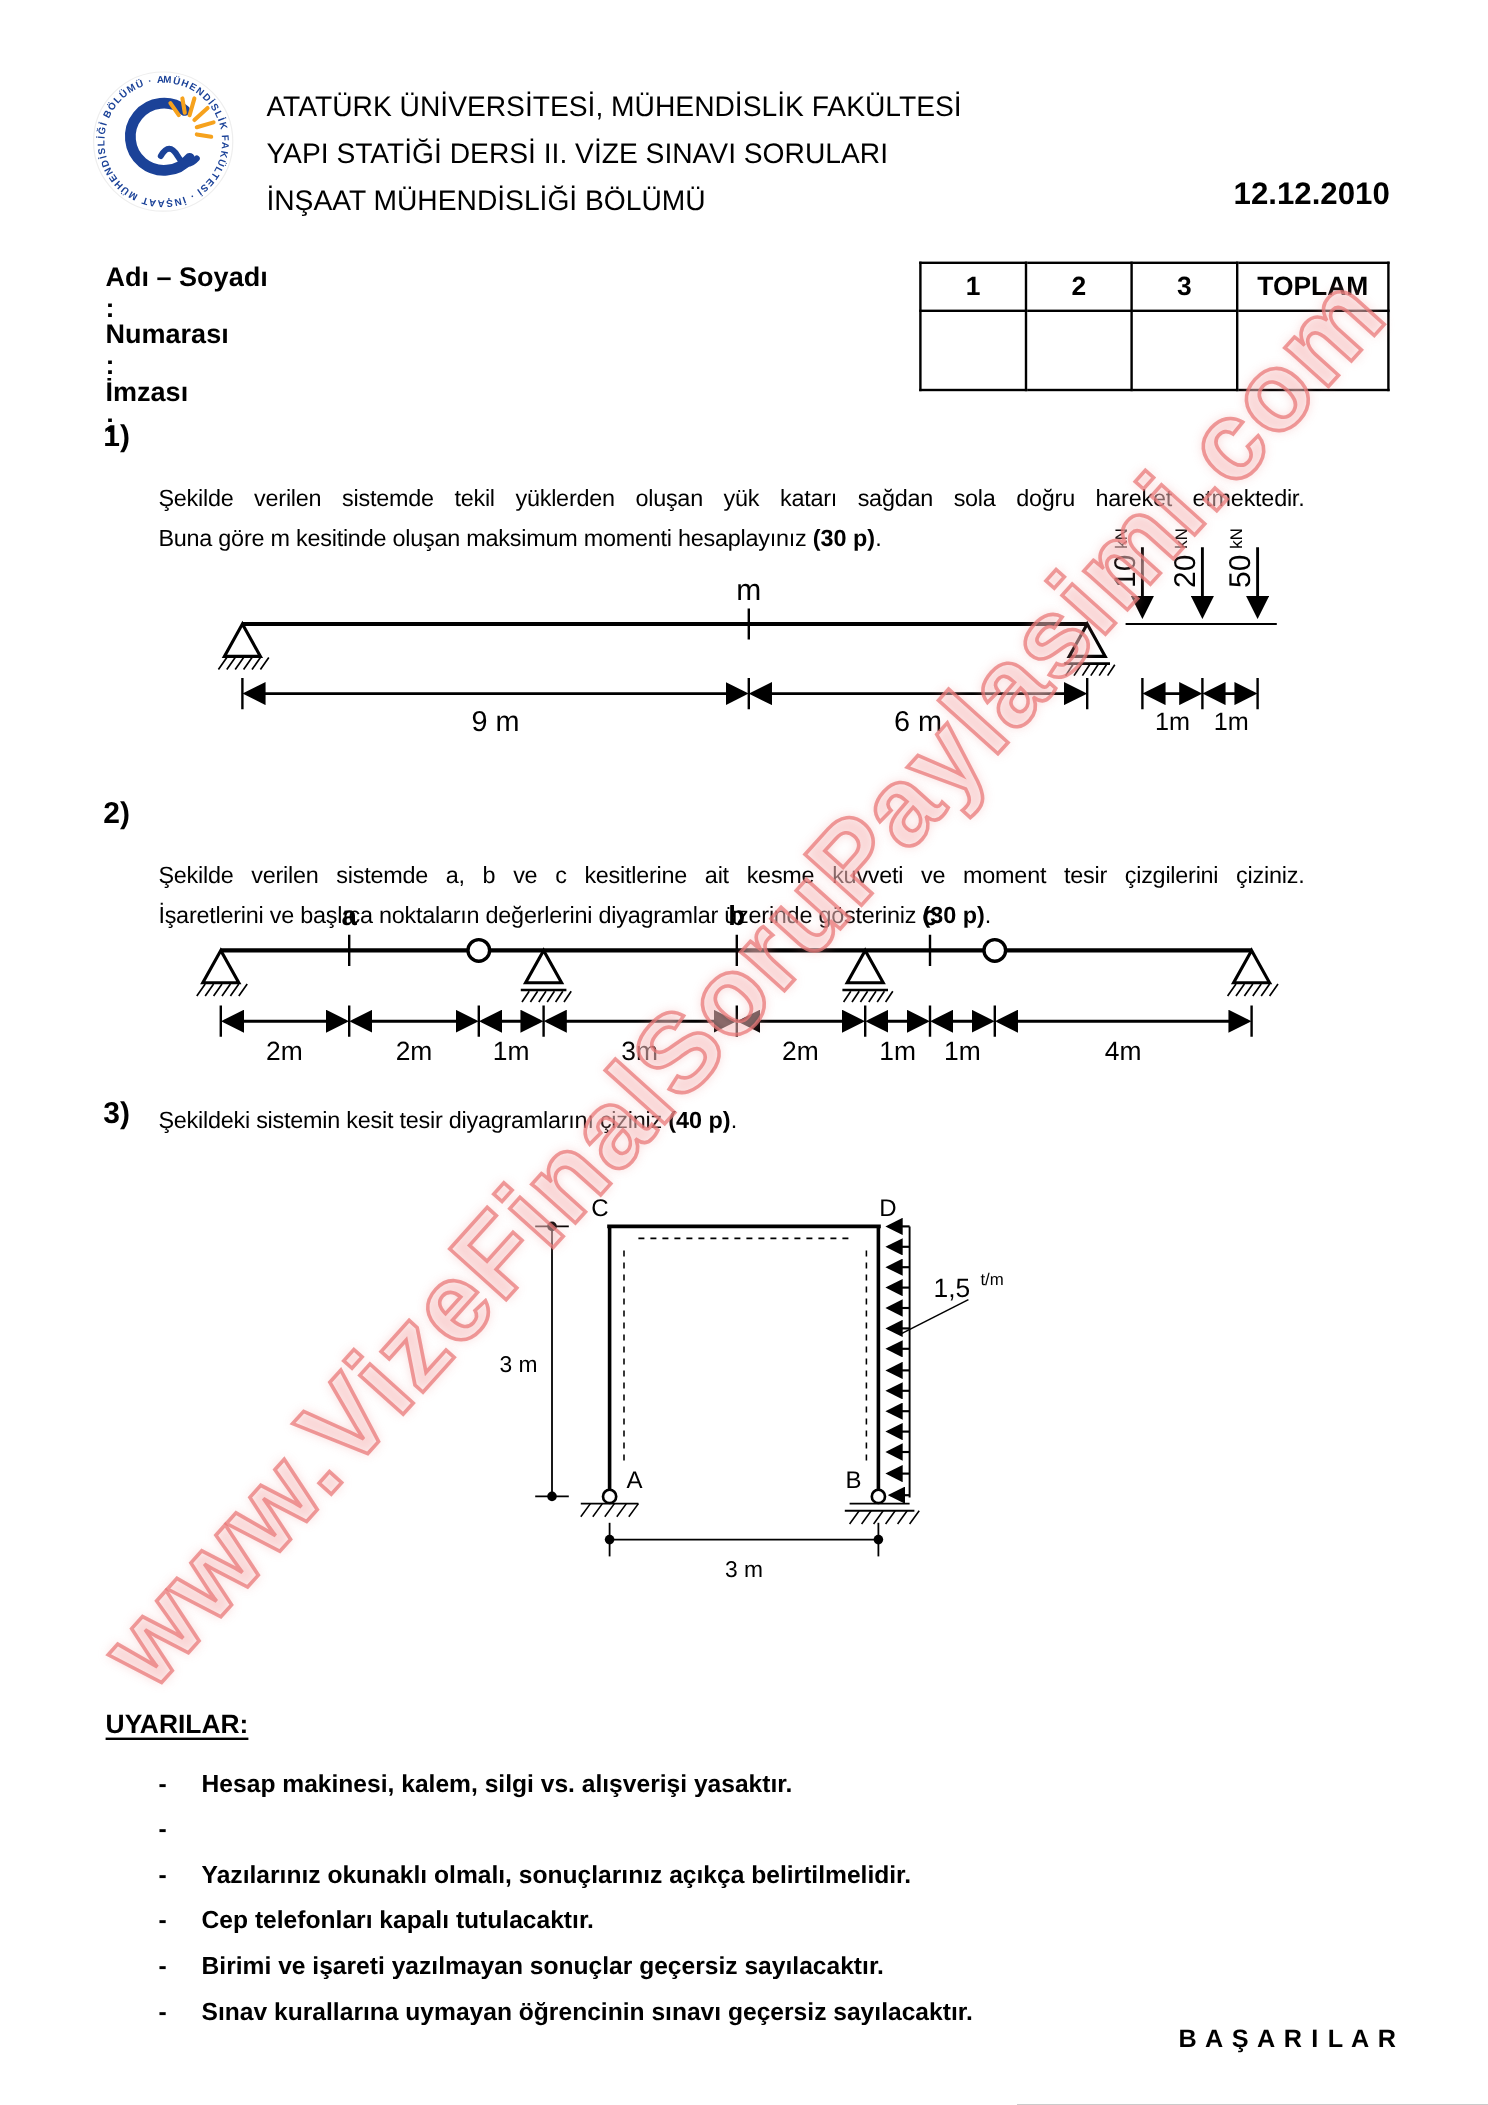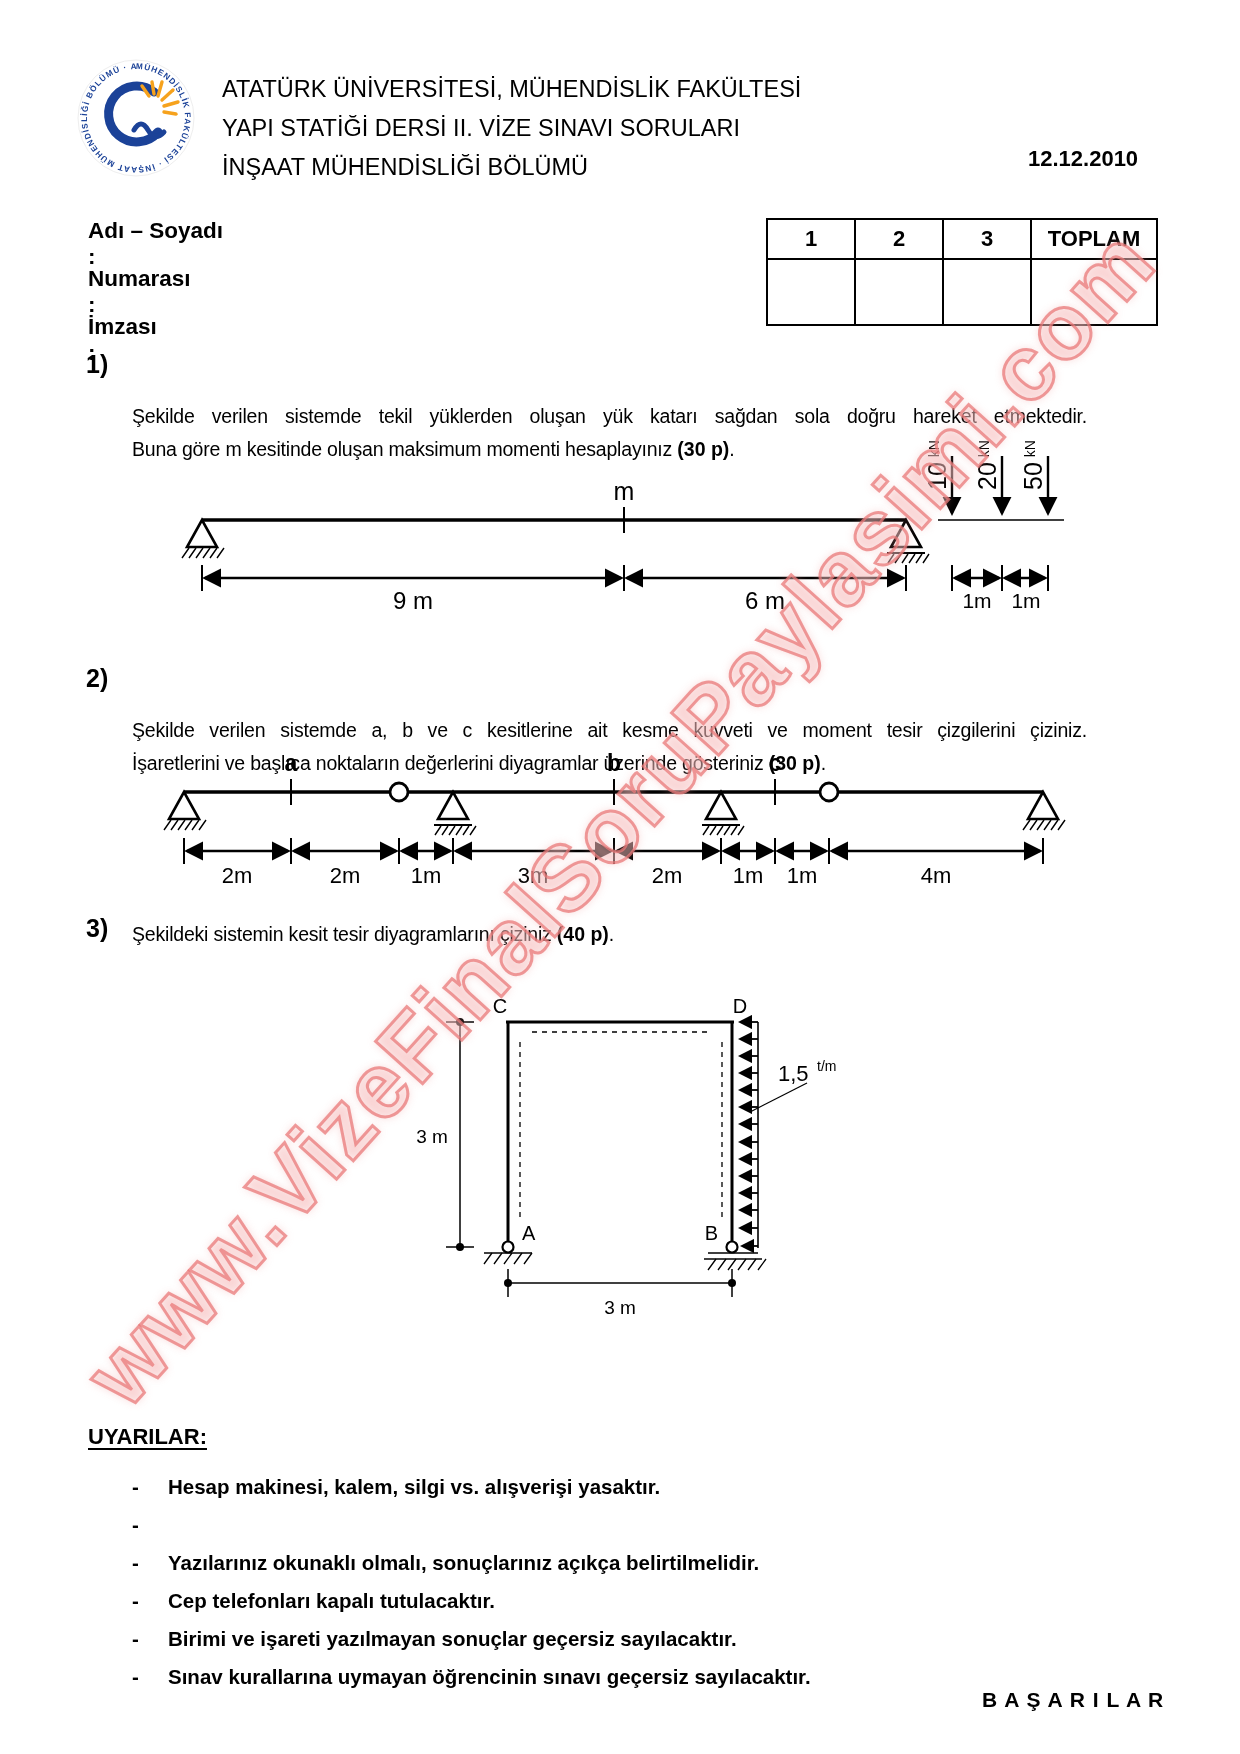--- a/index.html
+++ b/index.html
@@ -14,21 +14,21 @@
     transform:rotate(-48deg); transform-origin:center;
     font-size:92px; font-weight:bold; letter-spacing:2px; white-space:nowrap;
     color:rgba(252,218,218,0.30);
     -webkit-text-stroke:3px rgba(233,122,122,0.75);
     text-shadow:0 0 10px rgba(240,150,150,0.45);
     z-index:50; pointer-events:none;
   }
   
   .logo{position:absolute; left:74px; top:56px; width:124px; height:124px;}
   .hdr{position:absolute; left:222px; top:70px; font-weight:normal; font-size:23.5px; line-height:39px;}
-  .date{position:absolute; left:1028px; top:146px; font-weight:bold; font-size:22px;}
+  .date{position:absolute; left:1028px; top:146px; font-weight:bold; font-size:26px;}
   
   .fieldrow{position:absolute; left:88px; font-weight:bold; font-size:22.5px; display:flex;flex-direction:column;}
   .fieldrow .lbl{width:148px;}
   
   .score{position:absolute; left:766px; top:218px; border-collapse:collapse;}
   .score td{border:2.5px solid #000; text-align:center; font-weight:bold; font-size:22px; padding:0;}
   .score .hrow td{height:38px;}
   .score .vrow td{height:64px;}
   .c1{width:86px;} .c2{width:86px;} .c3{width:86px;} .c4{width:124px;}
   

